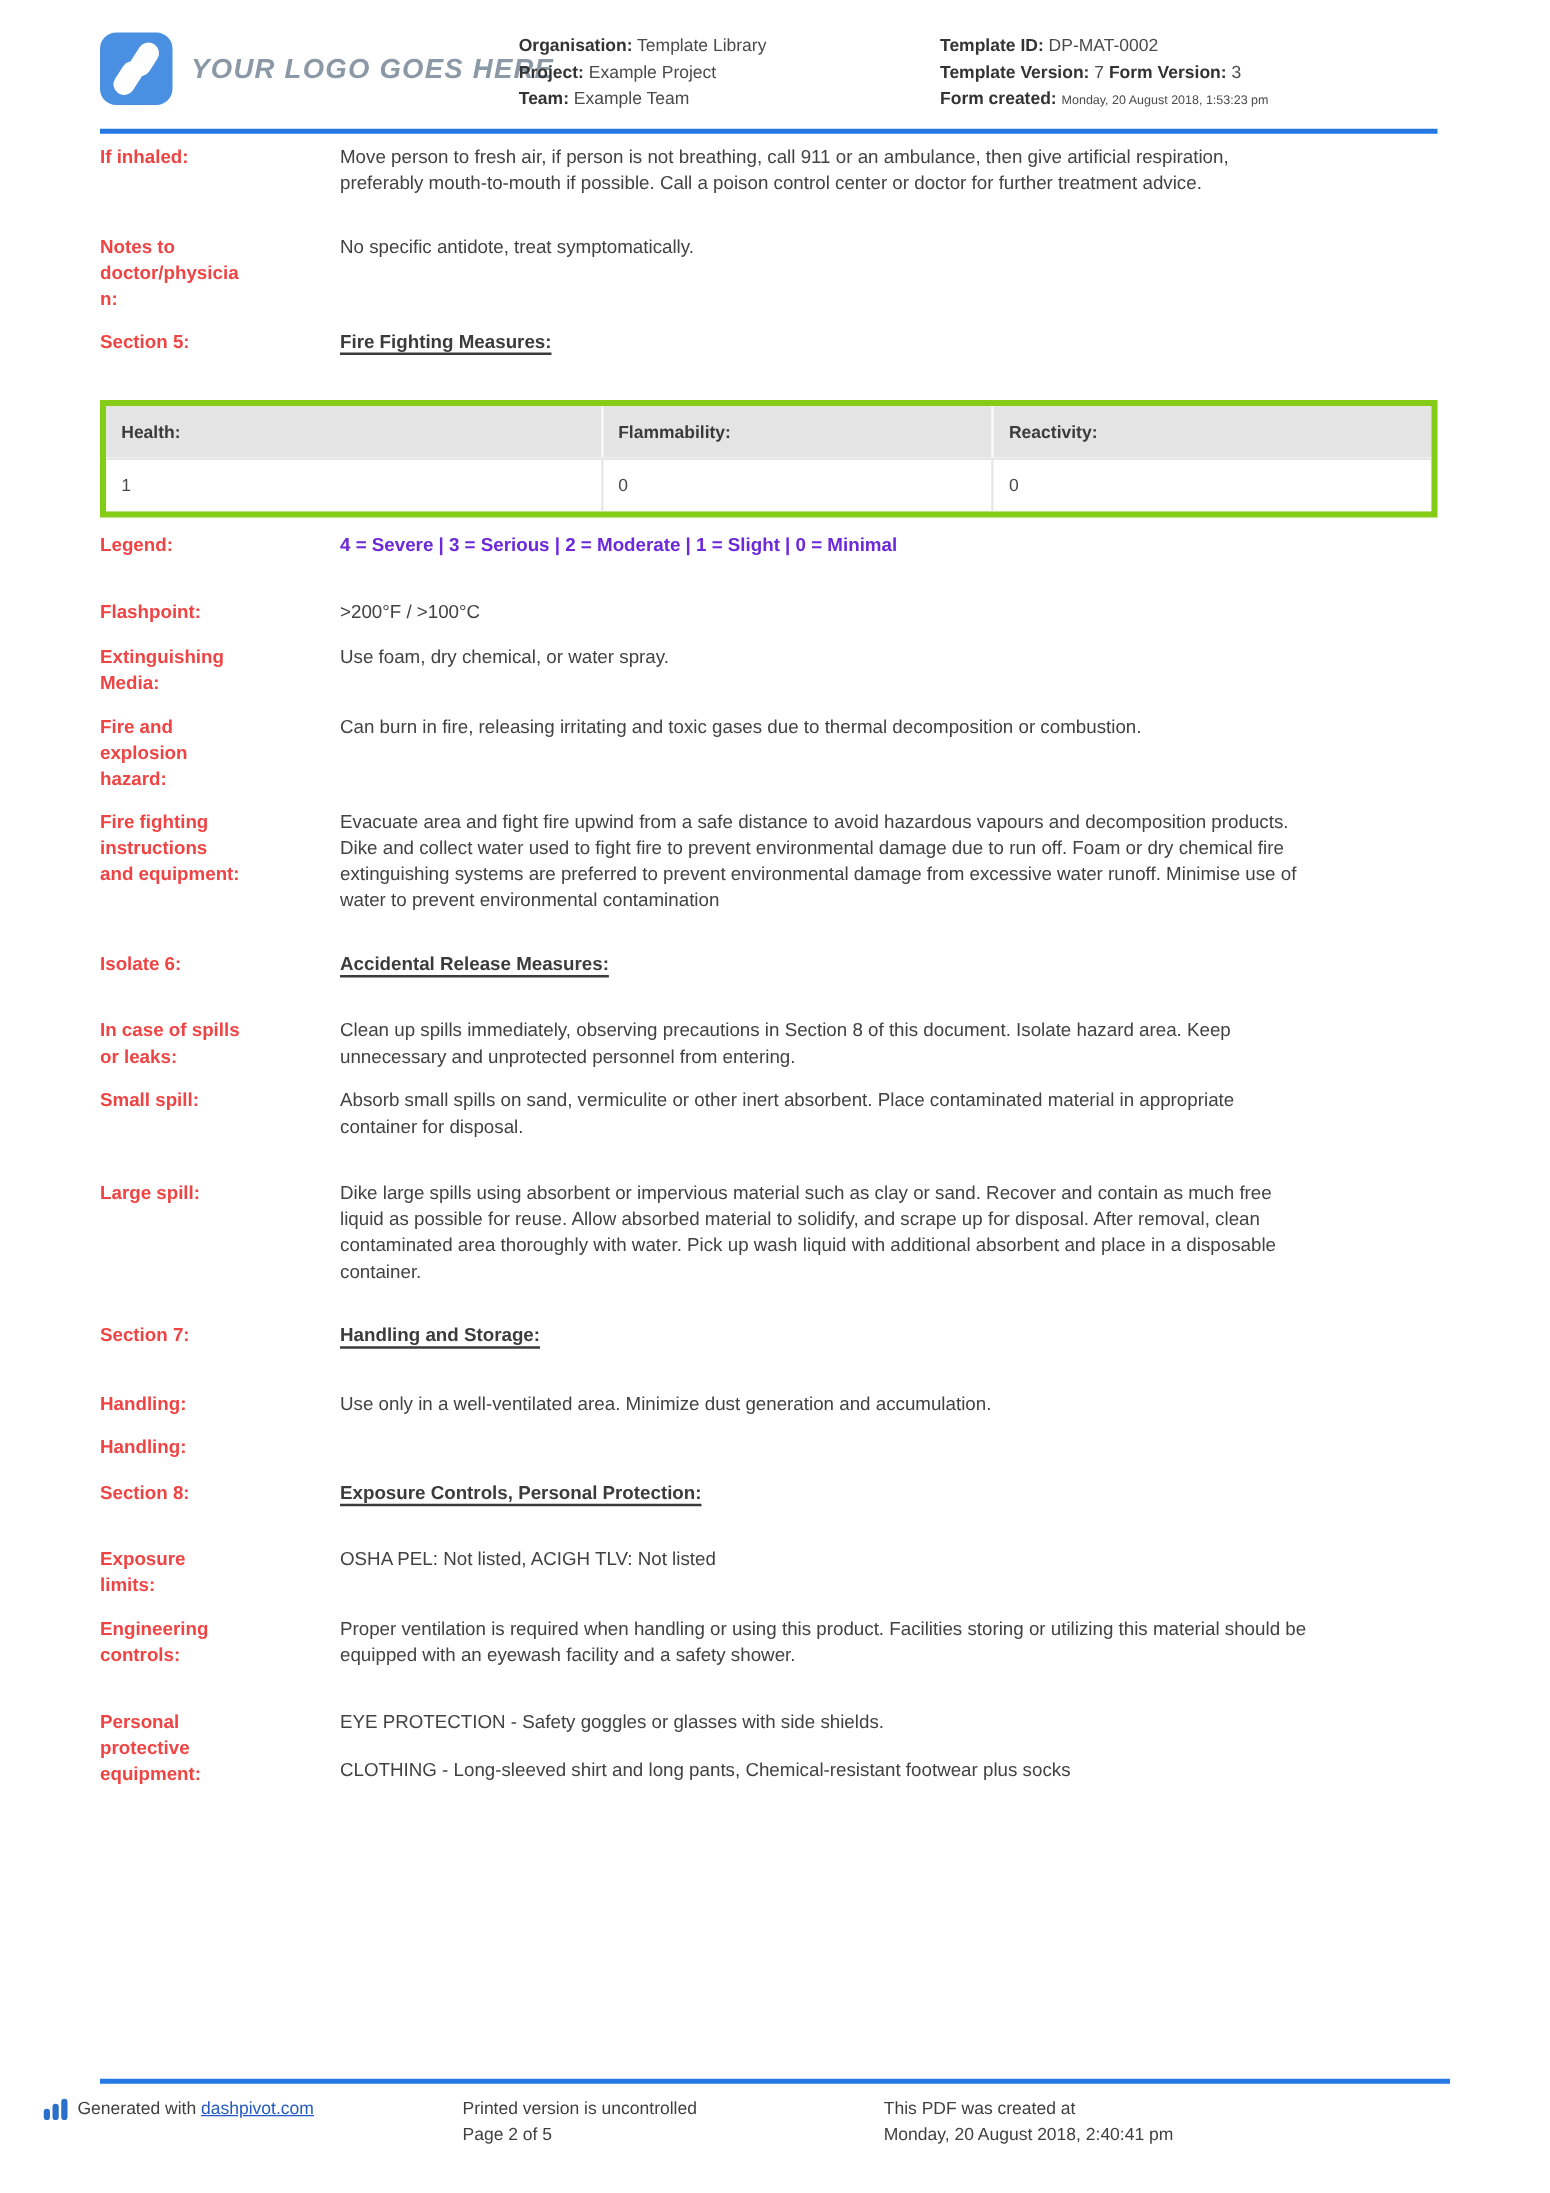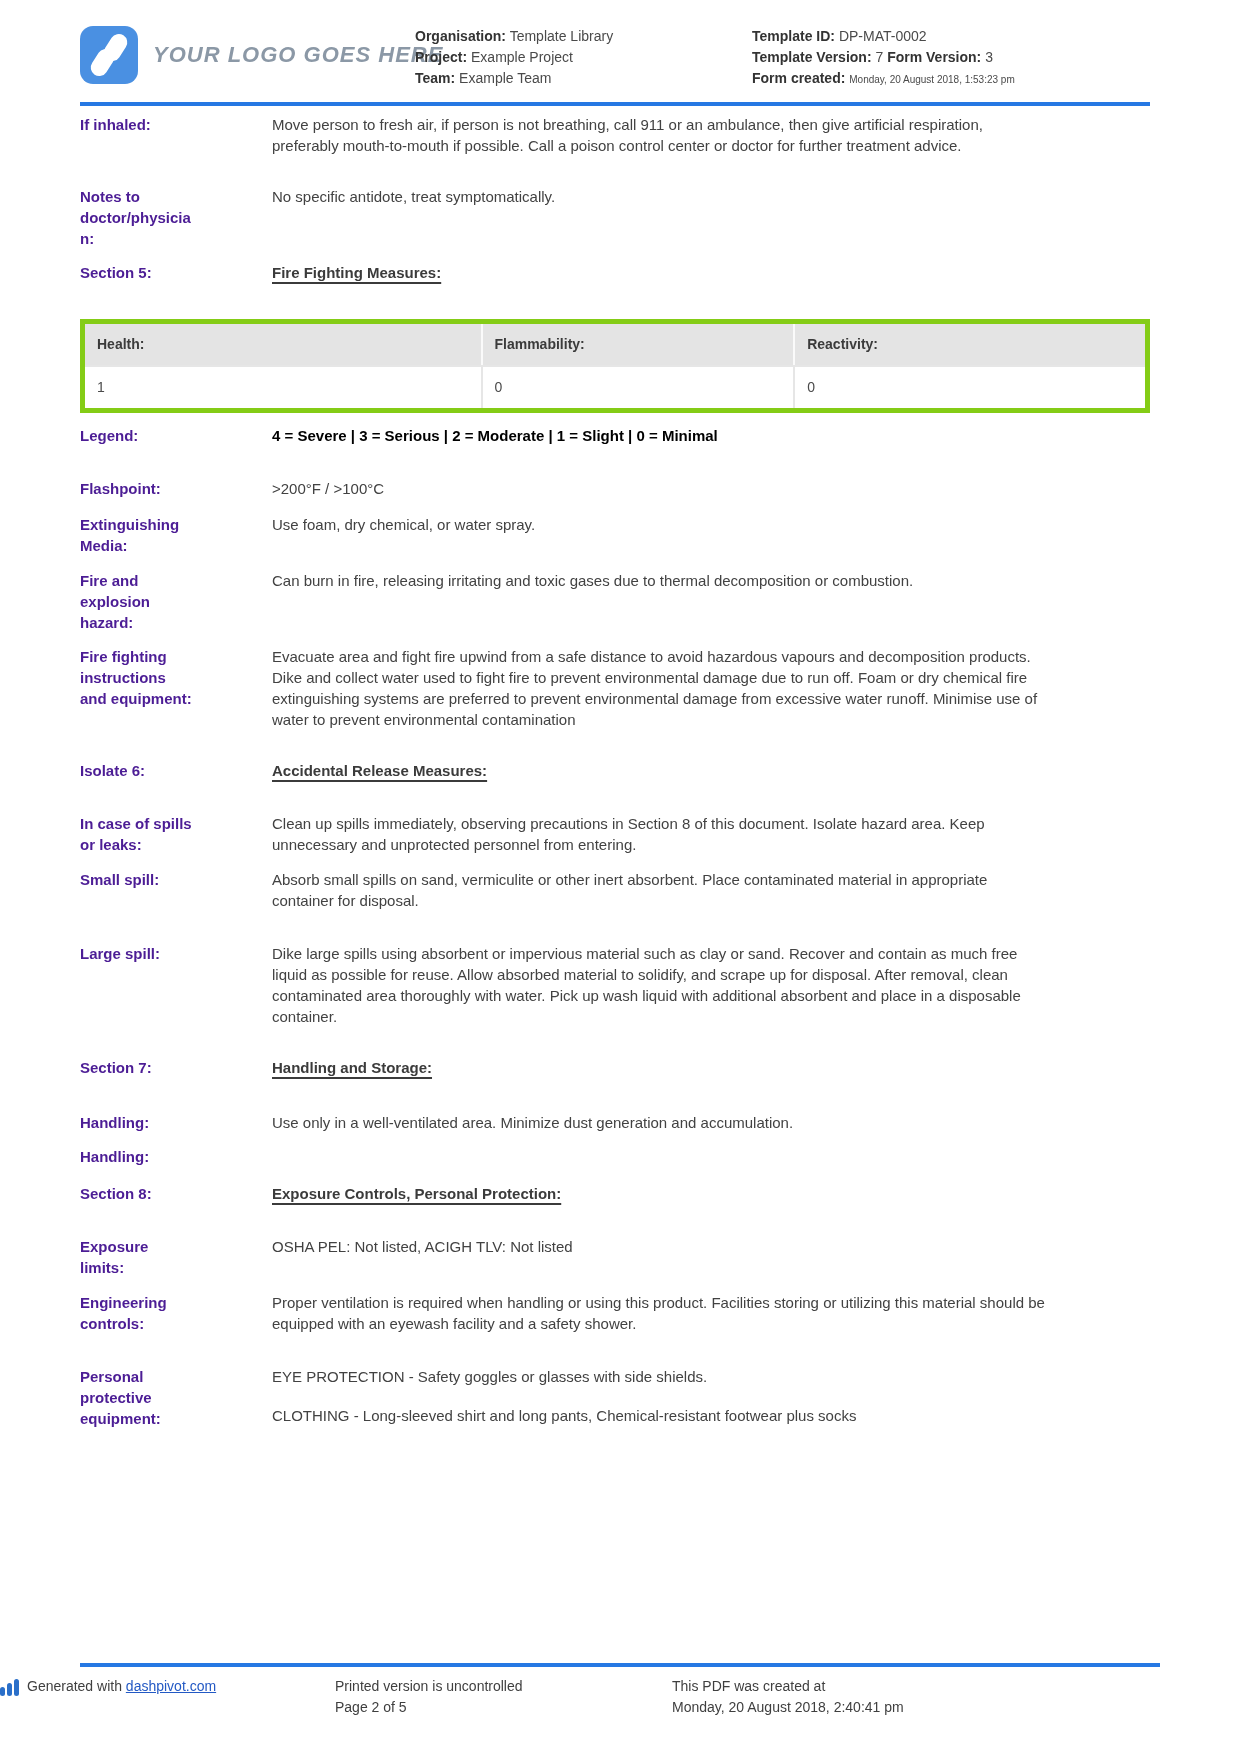--- a/index.html
+++ b/index.html
@@ -19,39 +19,39 @@
   .hcol { font-size:14px; line-height:21px; }
   .org  { width:337px; }
   .meta { width:300px; }
   .hlabel { font-weight:bold; color:#333333; }
   .hval   { color:#4a4a4a; }
   .hval-sm { color:#4a4a4a; font-size:10px; }
   .rule { height:4px; background:#2678e3; margin:12px 90px 0 80px; }
   
   .content { padding:8px 0 0 80px; font-size:15px; line-height:21px; }
   .row { display:flex; }
-  .row .lbl { width:112px; margin-right:56px; font-weight:bold; color:#4c1d95; overflow-wrap:break-word; flex:none; }
+  .row .lbl { width:112px; margin-right:56px; font-weight:bold; color:#ef4444; overflow-wrap:break-word; flex:none; }
   .row .val { width:778px; color:#424242;margin-left:24px; }
   .row.section .val { font-weight:bold; color:#3b3b3b; text-decoration:underline; text-decoration-thickness:1.5px; text-underline-offset:4px; }
-  .row.legend  .val { font-weight:bold; color:#000000; }
+  .row.legend  .val { font-weight:bold; color:#6d28d9; }
   .val .para2 { margin-top:18px; }
   
   .nfpa-heading { font-weight:bold; color:#3b3b3b; margin-bottom:6px; }
   .nfpa-table { width:1070px; border-collapse:separate; border-spacing:0; border:5px solid #84cc16; margin-bottom:12px; }
   .nfpa-table th { background:#e4e4e4; text-align:left; font-weight:bold; font-size:14px; color:#3b3b3b;
                    padding:10px 12px; border-right:2px solid #fafafa; }
   .nfpa-table th:last-child { border-right:none; }
   .nfpa-table td { background:#ffffff; font-size:14px; color:#4a4a4a;
                    padding:10px 12px; border-right:2px solid #e6e6e6; border-top:2px solid #e6e6e6; }
   .nfpa-table td:last-child { border-right:none; }
   .c1 { width:37.5%; } .c2 { width:29.5%; } .c3 { width:33%; }
   
   .footer { position:absolute; left:0; right:0; bottom:36px; }
   .footer-rule { height:4px; background:#2678e3; margin:0 80px 9px 80px; }
-  .footer-cols { display:flex; font-size:14px; line-height:21px; color:#3f3f3f; }
+  .footer-cols { display:flex; font-size:14px; line-height:21px; color:#3f3f3f;margin-left:35px; }
   .f-left  { width:335px; display:flex; align-items:flex-start; gap:8px; }
   .f-mid   { width:337px; }
   .f-right { width:300px; }
   .bars { display:inline-flex; align-items:flex-end; gap:2px; height:18px; margin-top:2px; flex:none; }
   .bars i { width:5px; background:#2a6fc9; border-radius:2.5px; display:block; }
   .bars .h1 { height:9px; } .bars .h2 { height:13px; } .bars .h3 { height:17px; }
   .link { color:#2359c4; text-decoration:underline; }
 </style>
 </head>
 <body>

